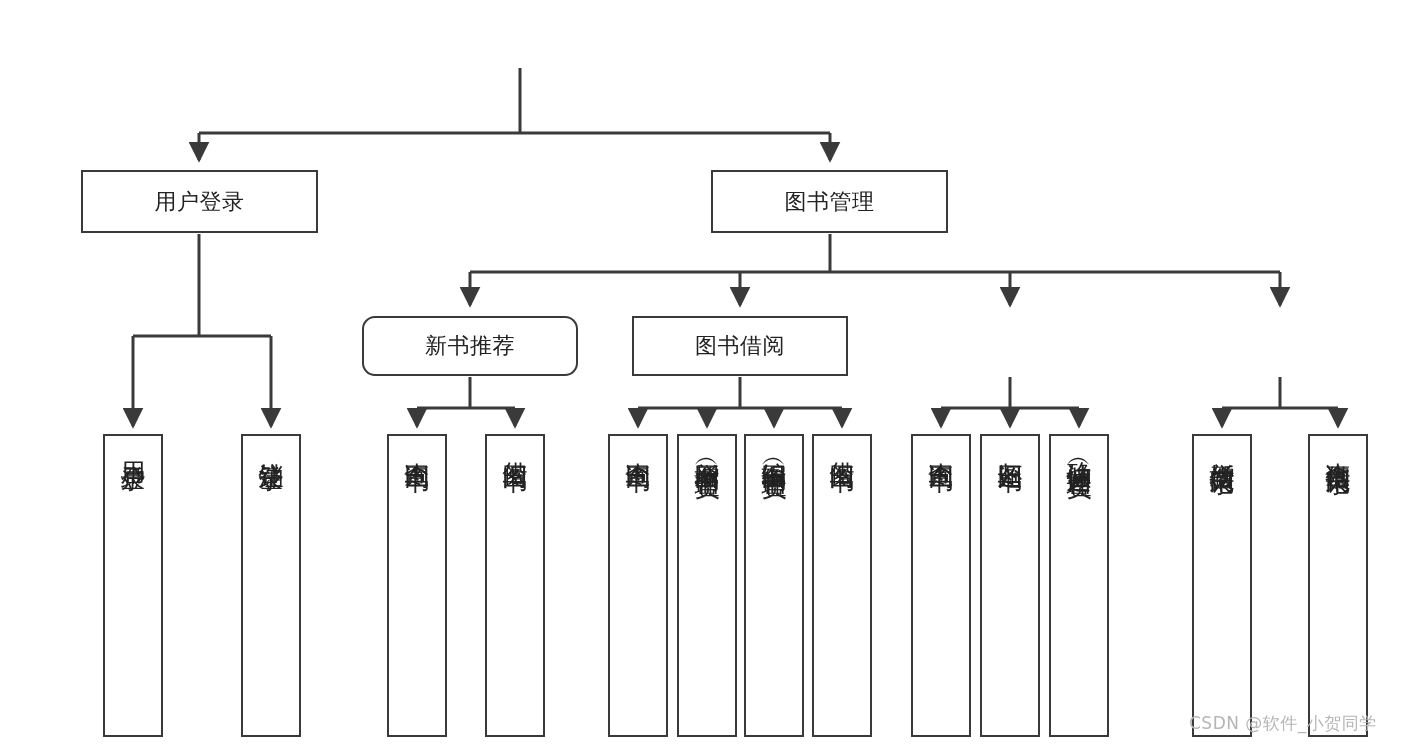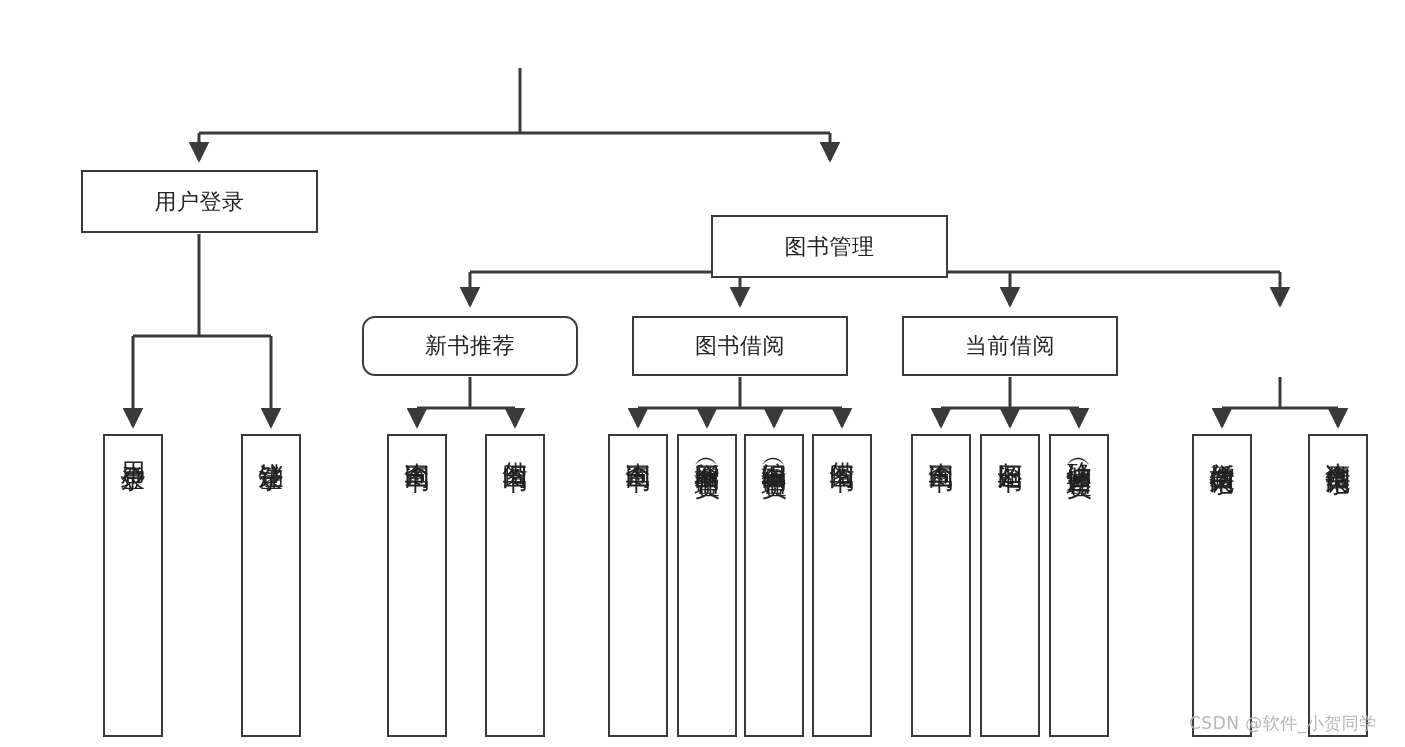--- a/index.html
+++ b/index.html
@@ -127,32 +127,29 @@
       <path d="M 1222 408 L 1338 408"></path>
       <path d="M 1222 408 L 1222 426" marker-end="url(#arrow)"></path>
       <path d="M 1338 408 L 1338 426" marker-end="url(#arrow)"></path>
     </g>
   </svg>
 
 
   <div class="node h" style="left:81px; top:170px; width:237px; height:63px;">
     <span class="node-label">用户登录</span>
   </div>
-  <div class="node h" style="left:711px; top:170px; width:237px; height:63px;margin-top:45px;">
+  <div class="node h" style="left:711px; top:170px; width:237px; height:63px;">
     <span class="node-label">图书管理</span>
   </div>
 
   <div class="node h" style="left:362px; top:316px; width:216px; height:60px;border-radius:13px;">
     <span class="node-label">新书推荐</span>
   </div>
   <div class="node h" style="left:632px; top:316px; width:216px; height:60px;align-items:center;">
     <span class="node-label">图书借阅</span>
-  </div>
-  <div class="node h" style="left:902px; top:316px; width:216px; height:60px;">
-    <span class="node-label">当前借阅</span>
   </div>
 
   <div class="node v" style="left:103px; top:434px; width:60px; height:303px;">
     <span class="node-label">用户登录</span>
   </div>
   <div class="node v" style="left:241px; top:434px; width:60px; height:303px;">
     <span class="node-label">注销登录</span>
   </div>
 
   <div class="node v" style="left:387px; top:434px; width:60px; height:303px;">

